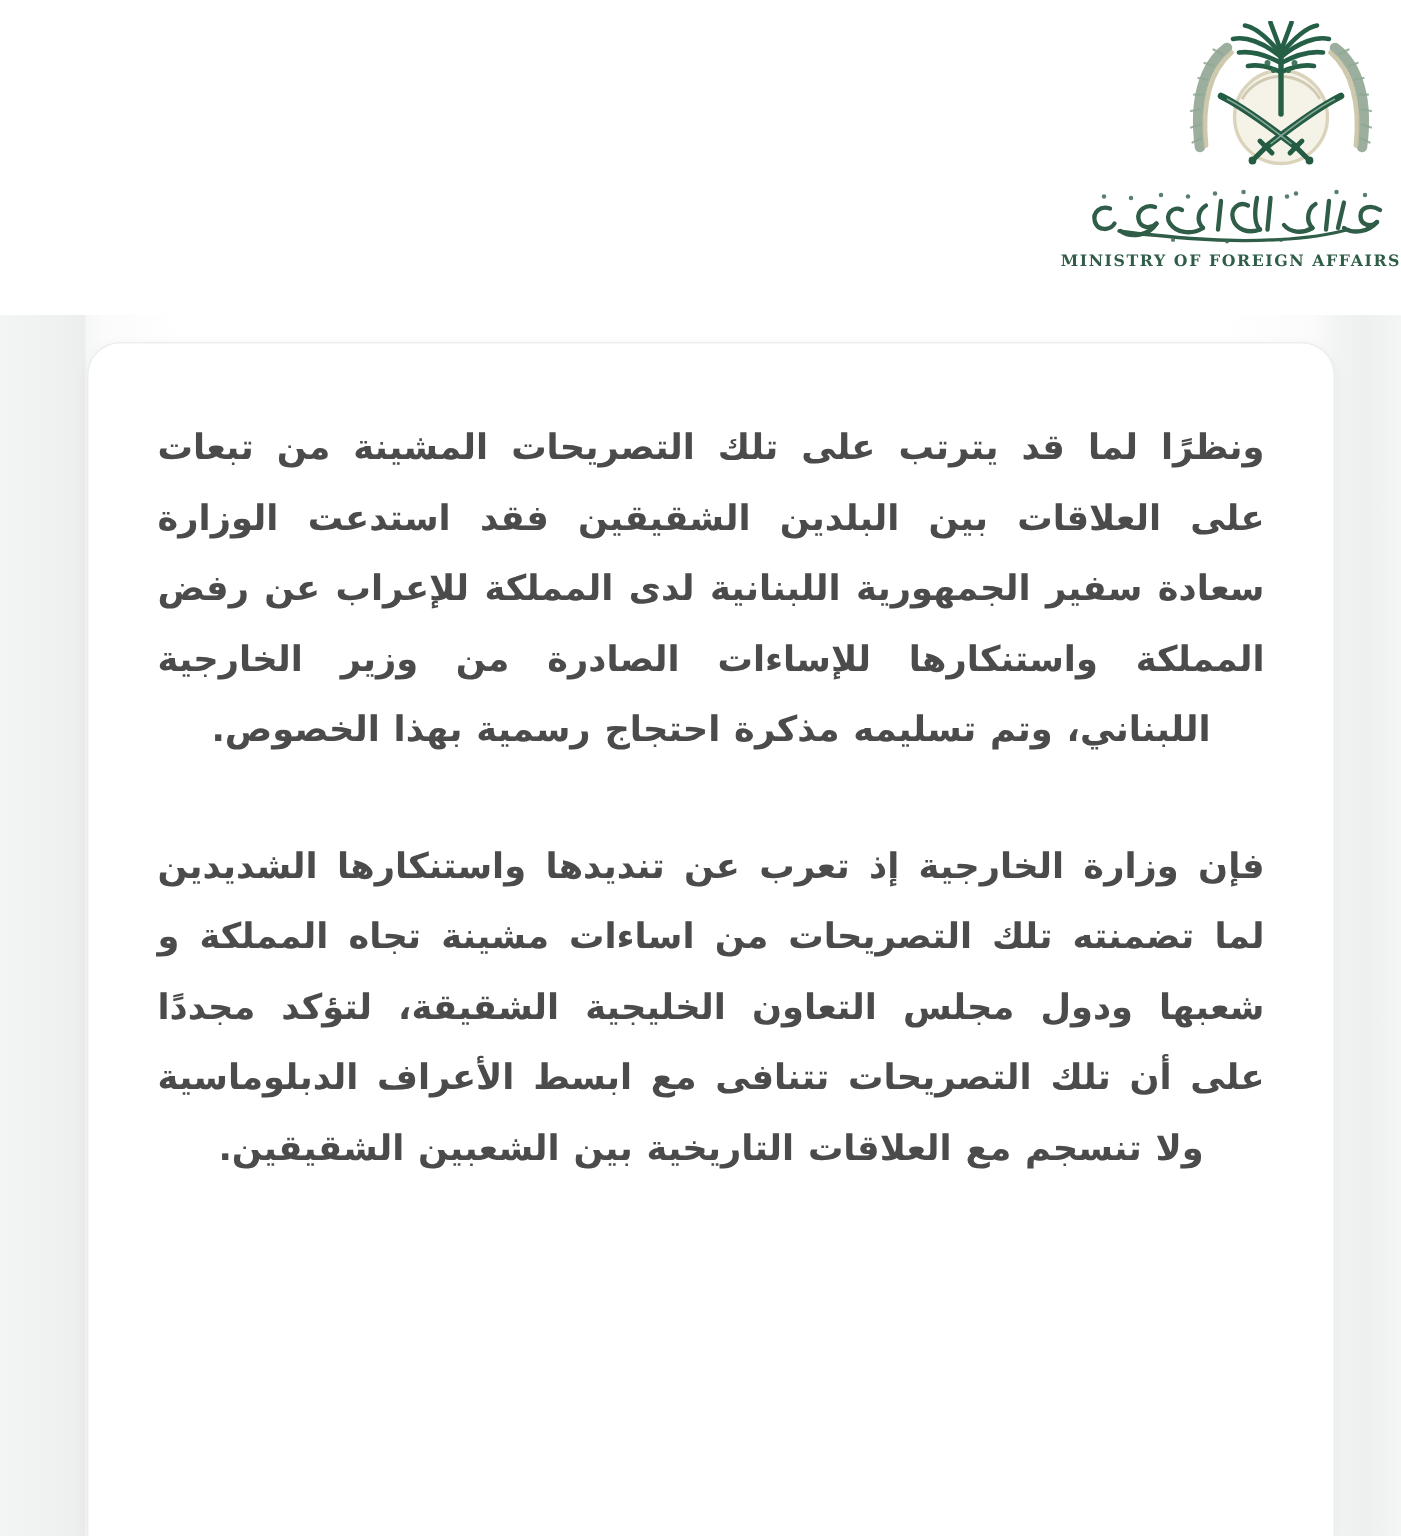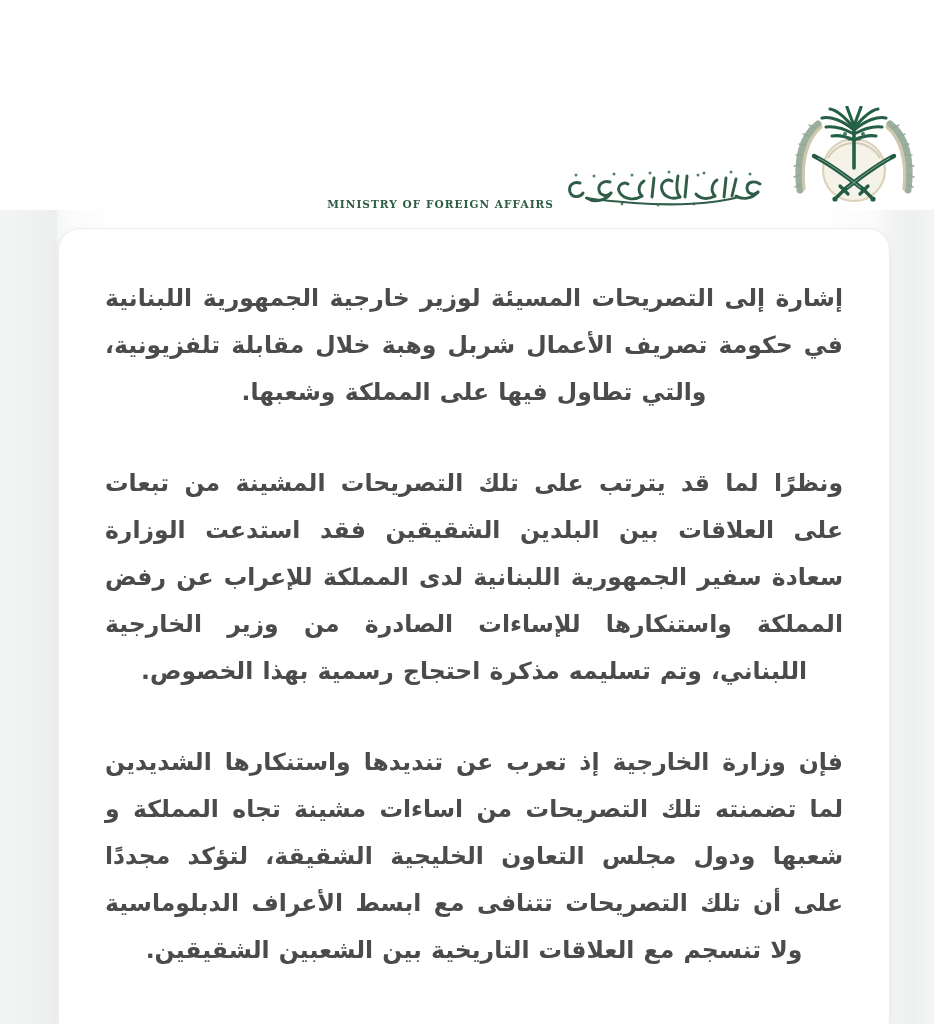--- a/index.html
+++ b/index.html
@@ -37,22 +37,22 @@
   }
 
   
   .header {
     position: absolute;
     top: 0;
     left: 0;
     width: 934px;
     height: 210px;
     display: flex;
-    flex-direction: row;
-    align-items: flex-end;
+    flex-direction: column;
+    align-items: flex-start;
     justify-content: flex-start;
     background: #ffffff;
   }
 
   .emblem-wrap {
     margin-top: 14px;
     width: 160px;
     height: 104px;
     position: relative;
   }
@@ -254,19 +254,18 @@
           <circle cx="140" cy="38" r="1.4"></circle>
         </g>
       </svg>
     </div>
 
     <div class="logo-en">MINISTRY OF FOREIGN AFFAIRS</div>
   </div>
 
   <div class="card">
     <div class="statement-body">
-      <p>إشارة إلى التصريحات المسيئة لوزير خارجية الجمهورية اللبنانية في حكومة تصريف الأعمال شربل وهبة خلال مقابلة تلفزيونية، والتي تطاول فيها على المملكة وشعبها.</p>
       <p>ونظرًا لما قد يترتب على تلك التصريحات المشينة من تبعات على العلاقات بين البلدين الشقيقين فقد استدعت الوزارة سعادة سفير الجمهورية اللبنانية لدى المملكة للإعراب عن رفض المملكة واستنكارها للإساءات الصادرة من وزير الخارجية اللبناني، وتم تسليمه مذكرة احتجاج رسمية بهذا الخصوص.</p>
       <p>فإن وزارة الخارجية إذ تعرب عن تنديدها واستنكارها الشديدين لما تضمنته تلك التصريحات من اساءات مشينة تجاه المملكة و شعبها ودول مجلس التعاون الخليجية الشقيقة، لتؤكد مجددًا على أن تلك التصريحات تتنافى مع ابسط الأعراف الدبلوماسية ولا تنسجم مع العلاقات التاريخية بين الشعبين الشقيقين.</p>
     </div>
   </div>
 
 </div>
 
 </body></html>

